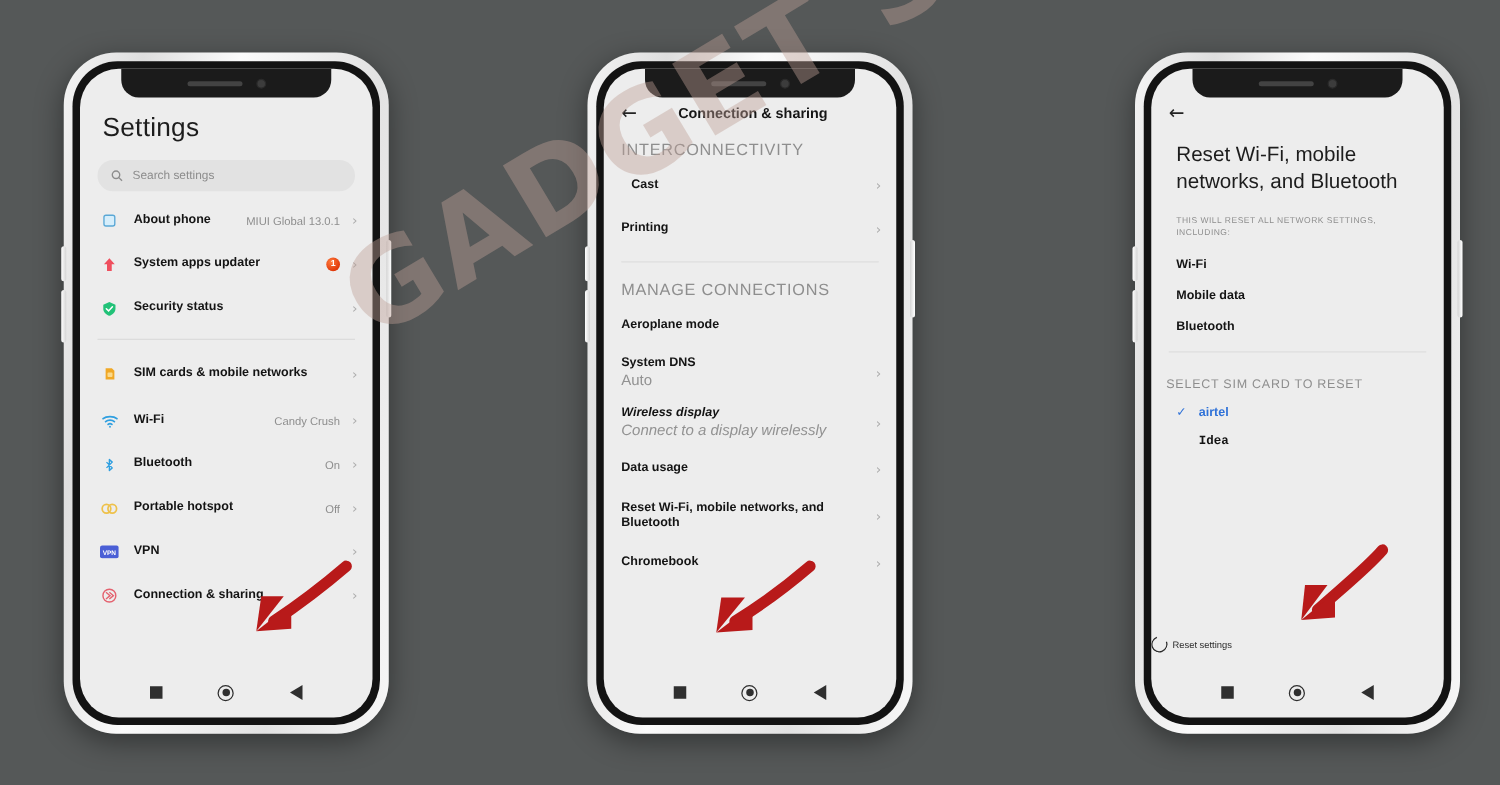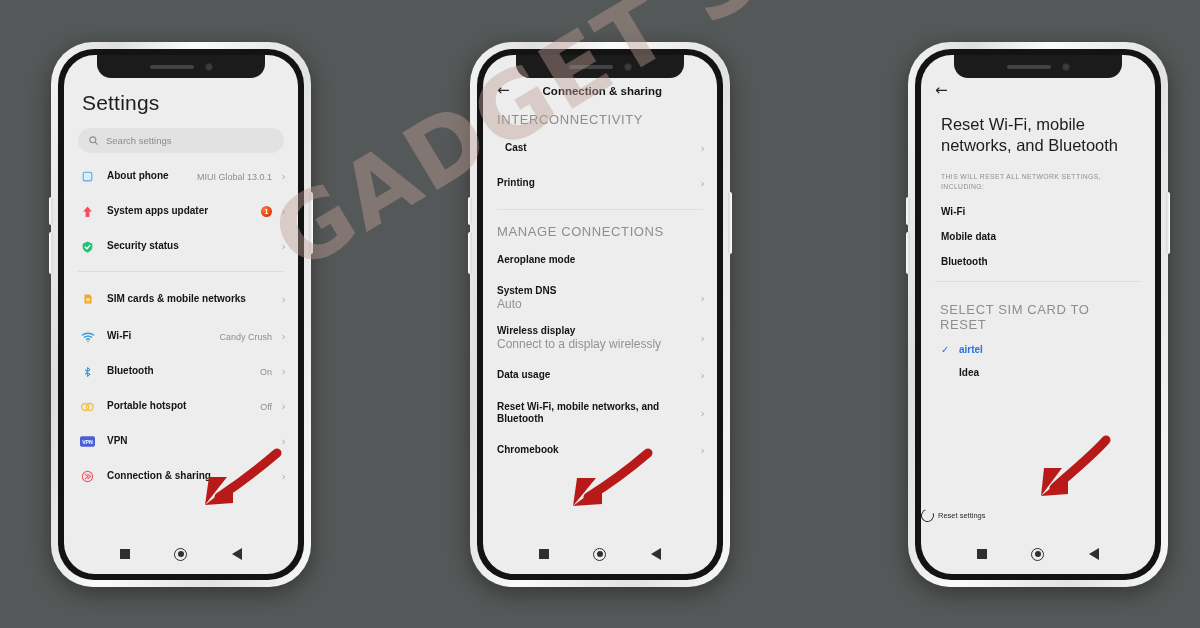--- a/index.html
+++ b/index.html
@@ -226,31 +226,31 @@
     letter-spacing: 0.4px;
     padding: 16px 20px 0 20px;
     line-height: 1.45;
     text-transform: uppercase;
   }
   .reset-item {
     font-size: 10px; font-weight: bold; color: #141414;
     padding: 14px 20px 0 20px;
   }
   .sim-hdr {
-    font-size: 13px; color: #8e8e8e; letter-spacing: 0.6px;
-    padding: 12px 20px 0 19px; text-transform: uppercase;
+    font-size: 10px; color: #8e8e8e; letter-spacing: 0.6px;
+    padding: 12px 20px 0 12px; text-transform: uppercase;
   }
   .sim-row {
     display: flex; align-items: center; gap: 8px;
     padding: 12px 20px 0 20px;
     font-size: 10px; font-weight: bold;
   }
   .sim-check { color: #2f72d8; font-size: 10px; width: 10px; font-family: "DejaVu Sans", sans-serif; }
   .sim-row.selected .sim-name { color: #2f72d8; }
-  .sim-row.unselected .sim-name { color: #141414; margin-left: 18px; }
+  .sim-row.unselected .sim-name { color: #141414; margin-left: 18px; font-family: Liberation Mono, monospace; }
   .reset-btn-wrap {
     position: absolute;
     left: 0; right: 0; bottom: 52px;
     display: flex; flex-direction: row; align-items: center; gap: 4px;
   }
   .reset-circle {
     width: 13px; height: 13px;
     border-radius: 50%;
     border: 1.4px solid #2a2a2a;
     border-top-color: transparent;
@@ -467,21 +467,21 @@
         <div class="row tall">
           <span style="flex:1;">
             <span class="row-label" style="margin-left:0; display:block;">System DNS</span>
             <span class="row-sub">Auto</span>
           </span>
           <span class="chev">›</span>
         </div>
 
 
         <div class="row tall">
-          <span style="flex:1;">
+          <span style="flex:1;font-style:italic;">
             <span class="row-label" style="margin-left:0; display:block;">Wireless display</span>
             <span class="row-sub">Connect to a display wirelessly</span>
           </span>
           <span class="chev">›</span>
         </div>
 
         <div class="row">
           <span class="row-label" style="margin-left:0;">Data usage</span>
           <span class="chev">›</span>
         </div>

